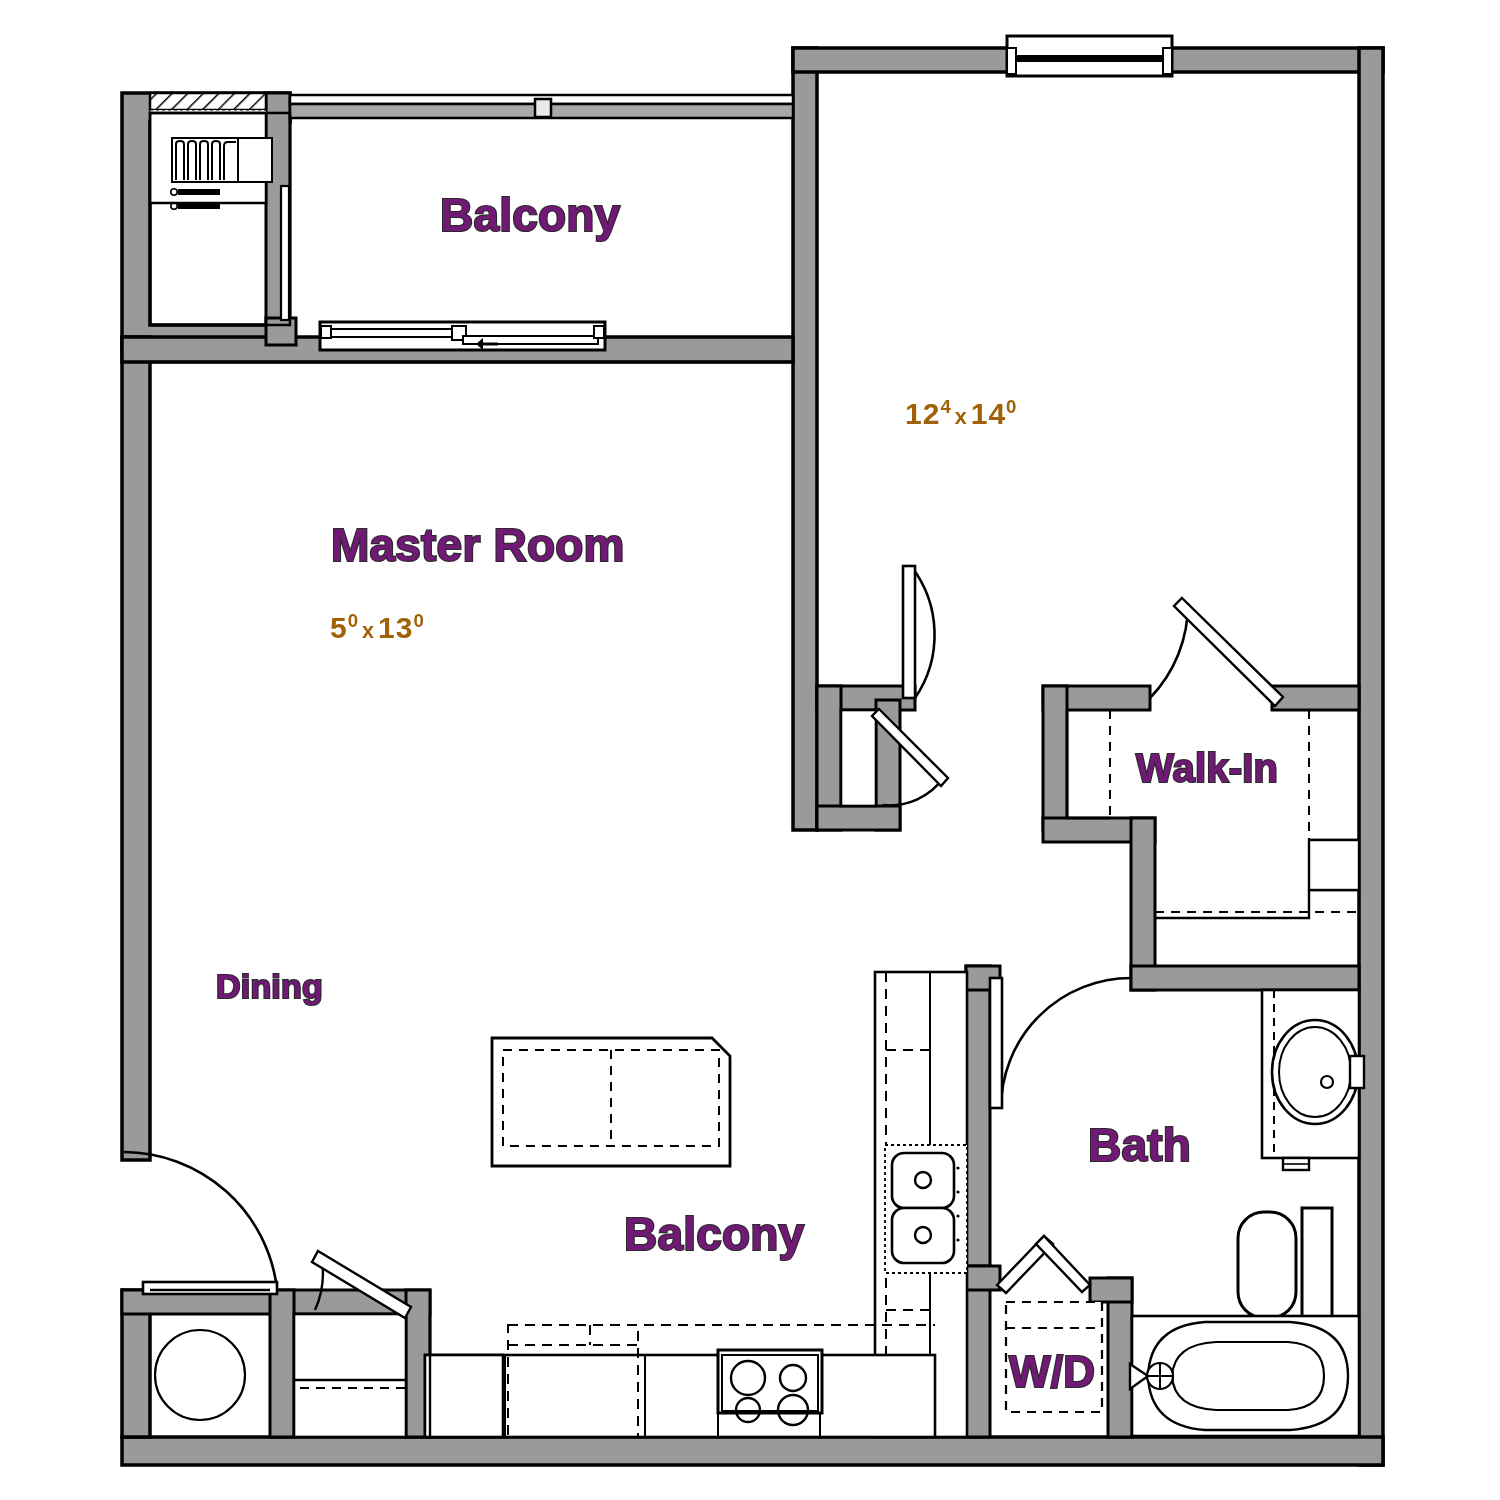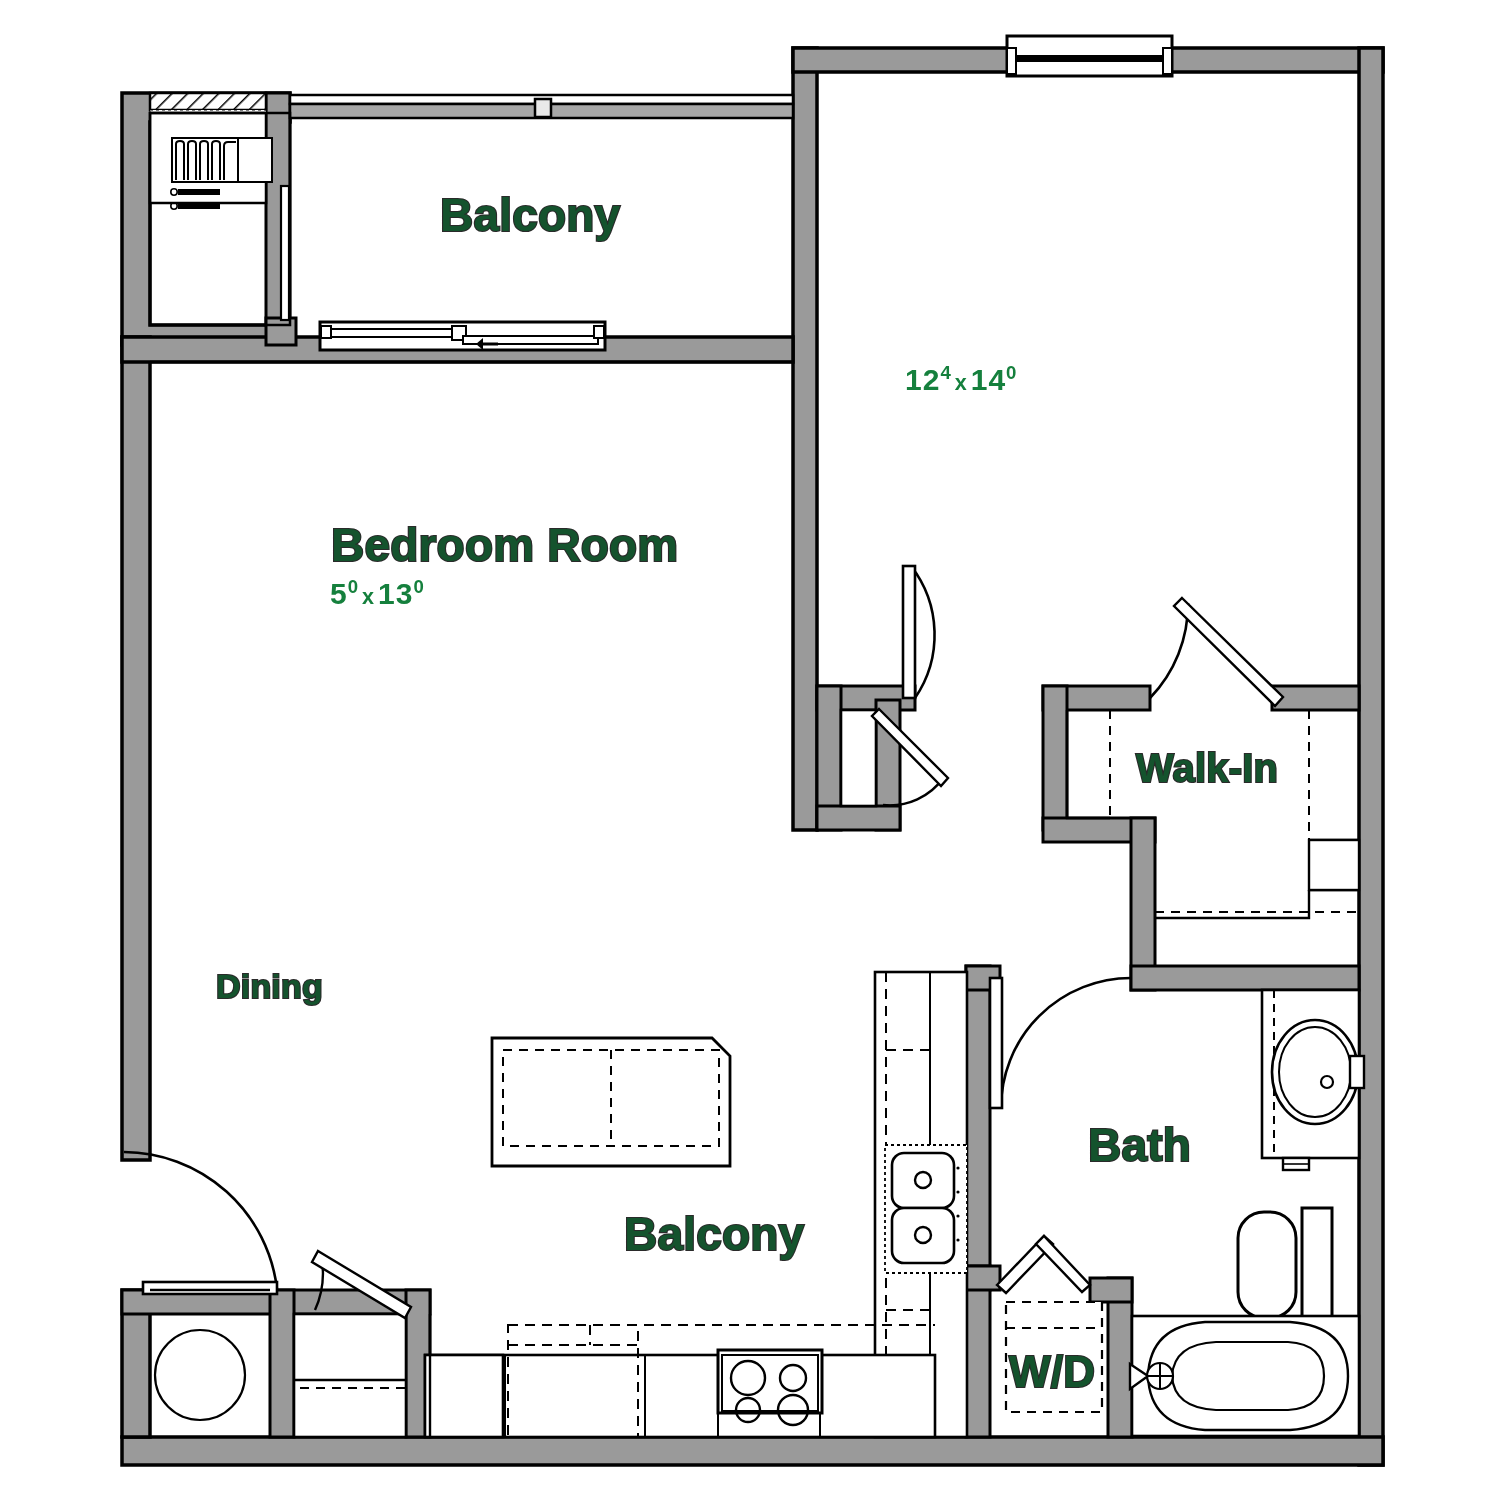--- a/index.html
+++ b/index.html
@@ -3,34 +3,35 @@
 <meta charset="utf-8">
 <style>
   html,body{margin:0;padding:0;background:#ffffff;}
   body{width:1500px;height:1500px;overflow:hidden;font-family:"Liberation Sans",sans-serif;}
   #plan{position:relative;width:1500px;height:1500px;background:#fff;}
   svg{display:block;}
   .roomlabel{
     position:absolute;
     font-family:"Liberation Sans",sans-serif;
     font-weight:700;
-    color:#14532d;
+    color:#701a75;
     -webkit-text-stroke:2.2px #2a2a2a;
     paint-order:stroke fill;
     white-space:nowrap;
     letter-spacing:0.2px;
   }
   .dimlabel{
     position:absolute;
     font-family:"Liberation Sans",sans-serif;
     font-weight:700;
-    color:#15803d;
+    color:#a16207;
     white-space:nowrap;
     font-size:30px;
     letter-spacing:1px;
+    margin-top:34px;
   }
   .dimlabel sup{font-size:0.62em;vertical-align:super;}
   .dimlabel .x{font-size:0.72em;font-weight:600;padding:0 3px;}
 </style>
 </head>
 <body>
 
 <div id="plan">
 
   <svg width="1500" height="1500" viewBox="0 0 1500 1500">
@@ -294,21 +295,21 @@
     </g>
 
   </svg>
 
   <div class="roomlabel" style="left:440px;top:188px;font-size:46px;">Balcony</div>
 
   <div class="dimlabel" style="left:905px;top:362px;">
     <span>12</span><sup>4</sup><span class="x">x</span><span>14</span><sup>0</sup>
   </div>
 
-  <div class="roomlabel" style="left:331px;top:518px;font-size:46px;">Bedroom Room</div>
+  <div class="roomlabel" style="left:331px;top:518px;font-size:46px;">Master Room</div>
   <div class="dimlabel" style="left:330px;top:576px;">
     <span>5</span><sup>0</sup><span class="x">x</span><span>13</span><sup>0</sup>
   </div>
 
   <div class="roomlabel" style="left:1136px;top:746px;font-size:40px;">Walk-In</div>
 
   <div class="roomlabel" style="left:216px;top:967px;font-size:34px;">Dining</div>
 
   <div class="roomlabel" style="left:1088px;top:1118px;font-size:46px;">Bath</div>
 

